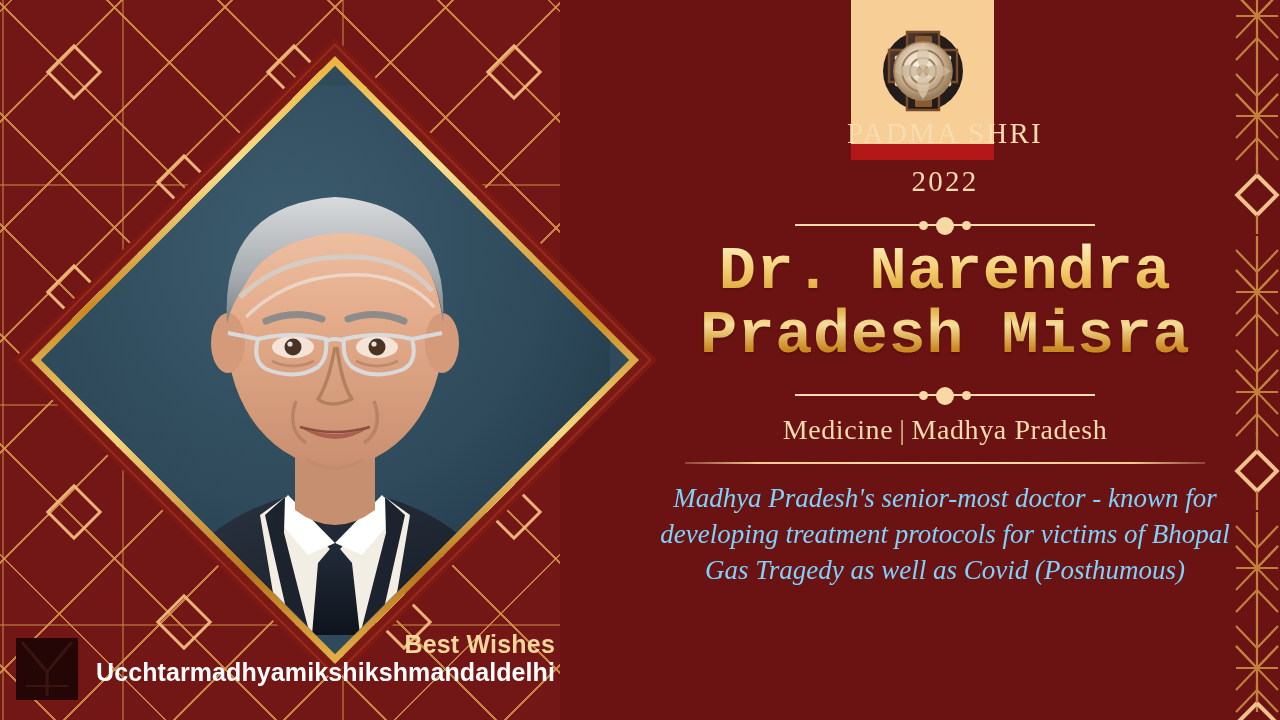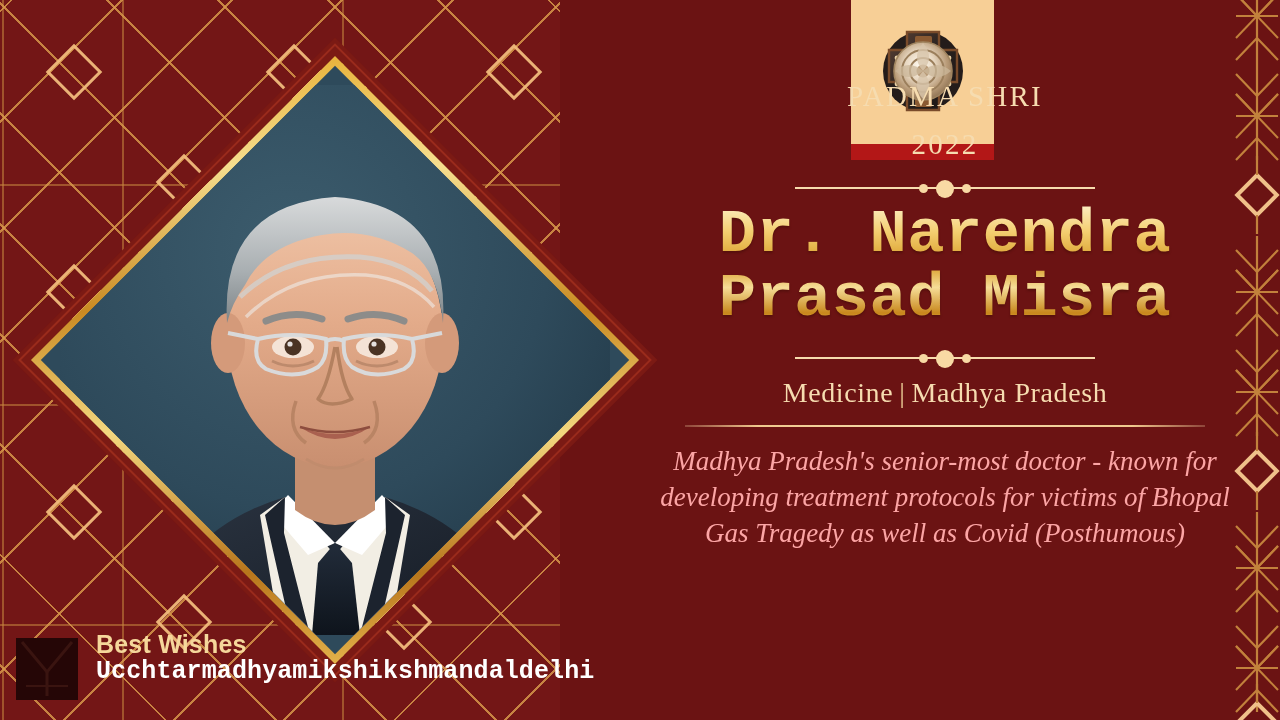--- a/index.html
+++ b/index.html
@@ -88,21 +88,21 @@
   }
   .medal-svg{position:absolute;left:50%;top:14px;margin-left:-52px;}
 
   
   .content{
     position:absolute;left:650px;top:0;width:590px;height:720px;
     text-align:center;
   }
   .award-line{
     color:#f6dcb0;font-size:29px;letter-spacing:2.2px;line-height:1.22;
-    margin:0;padding-top:79px;font-family:"Liberation Serif", serif;
+    margin:0;padding-top:116px;font-family:"Liberation Serif", serif;
   }
   .award-year{
     color:#f6dcb0;font-size:29px;letter-spacing:2.2px;line-height:1.1;
     margin:15px;font-family:"Liberation Serif", serif;
   }
 
   .divider{
     position:relative;width:300px;height:18px;margin:18px auto 6px auto;
   }
   .divider .rule{
@@ -136,42 +136,42 @@
   }
   .category-line .sep{color:#e8c792;padding:0 6px;font-weight:300;}
 
   .rule-plain{
     width:520px;height:2px;background:linear-gradient(90deg,rgba(247,220,174,.25),#f0c98e 14%,#f7dcae 50%,#f0c98e 86%,rgba(247,220,174,.25));
     margin:14px auto 0 auto;
   }
 
   .citation{
     margin:16px auto 0 auto;width:580px;
-    color:#fca5a5;font-size:27px;line-height:1.34;
+    color:#7dd3fc;font-size:27px;line-height:1.34;
     font-style:italic;font-family:"Liberation Serif", serif;
   }
 
   
   .wishes{
     position:absolute;left:16px;bottom:18px;width:600px;height:72px;
   }
   .wishes .logo{
     position:absolute;left:0;top:8px;width:62px;height:62px;
     background:#250606;
     overflow:hidden;
   }
   .wishes .logo svg{position:absolute;left:0;top:0;}
   .wishes .txt{position:absolute;left:80px;top:0;}
   .wishes .w1{
     color:#f5d79b;font-size:25px;font-weight:700;line-height:1.12;
-    font-family:"Liberation Sans", sans-serif;letter-spacing:.2px;
+    font-family:"Liberation Sans", sans-serif;letter-spacing:.2px;text-align:right;
   }
   .wishes .w2{
     color:#ffffff;font-size:25px;font-weight:700;line-height:1.12;
-    font-family:Liberation Mono, monospace;letter-spacing:.1px;
+    font-family:Liberation Sans, sans-serif;letter-spacing:.1px;
   }
 </style>
 </head>
 <body>
 
 <div class="card">
 
   <div class="pattern-left">
     <div class="dia" style="left:54px;top:52px;"></div>
     <div class="dia" style="left:274px;top:52px;"></div>
@@ -364,21 +364,21 @@
 
     <div class="divider">
       <div class="rule"></div>
       <div class="dot-s dot-l"></div>
       <div class="dot-c"></div>
       <div class="dot-s dot-r"></div>
     </div>
 
     <div class="laureate-name">
       <div>Dr. Narendra</div>
-      <div>Prasad Misra</div>
+      <div>Pradesh Misra</div>
     </div>
 
     <div class="divider">
       <div class="rule"></div>
       <div class="dot-s dot-l"></div>
       <div class="dot-c"></div>
       <div class="dot-s dot-r"></div>
     </div>
 
     <div class="category-line">

